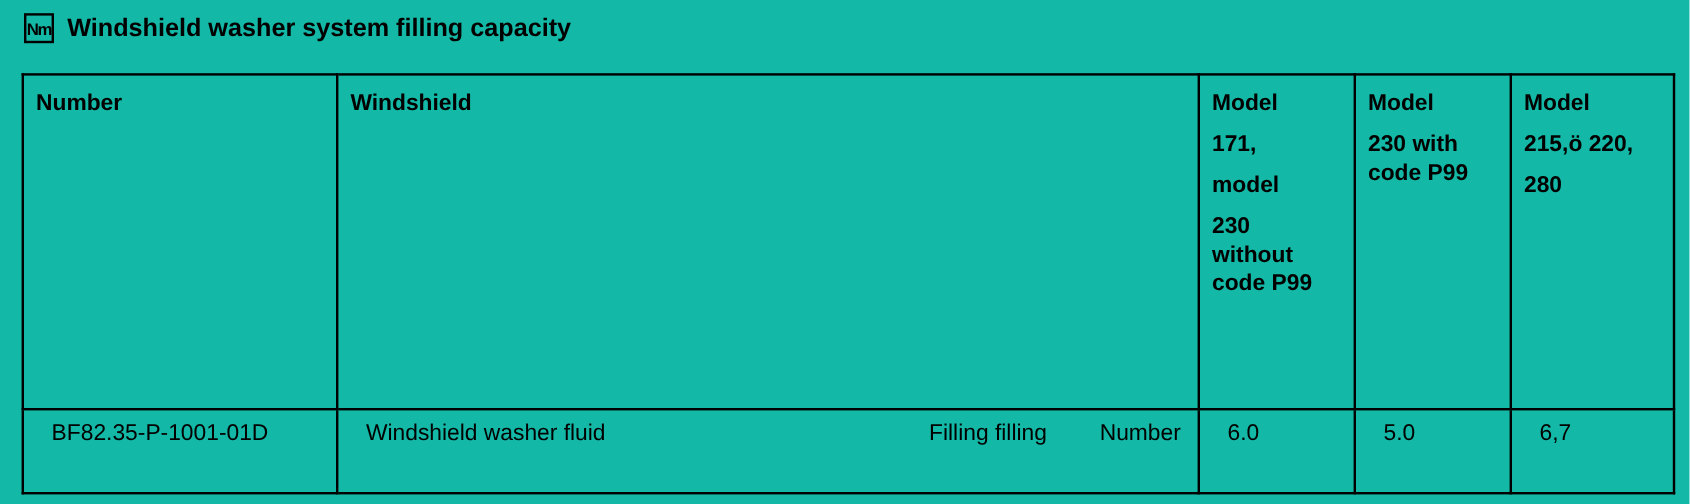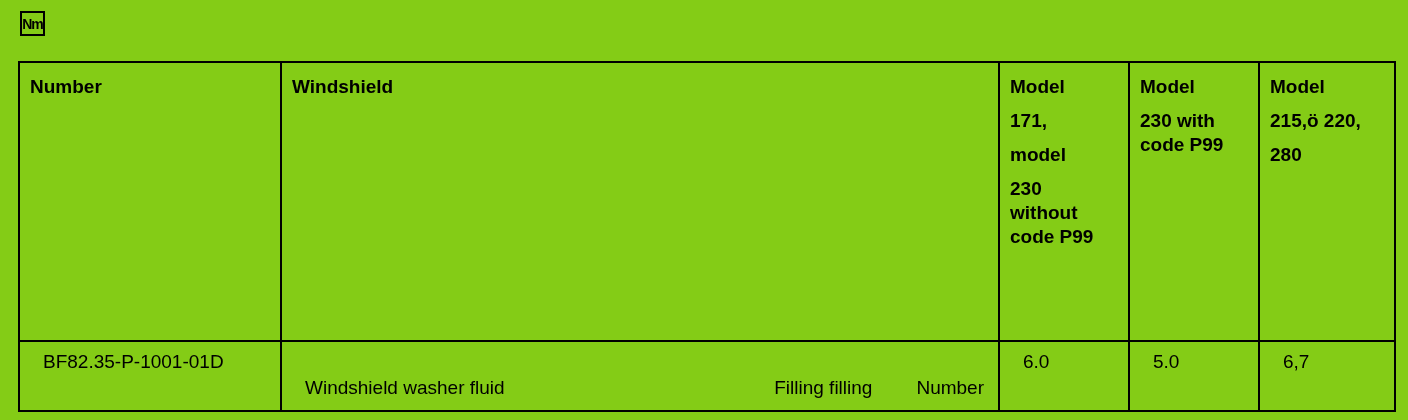--- a/index.html
+++ b/index.html
@@ -6,21 +6,21 @@
     margin: 0;
     padding: 0;
     background: #ffffff;
     color: #000000;
     font-family: "Liberation Sans", sans-serif;
   }
   #page {
     position: relative;
     width: 1408px;
     height: 420px;
-    background: #84cc16;
+    background: #14b8a6;
     overflow: hidden;
     text-decoration: underline;
   }
 
   
   .title-row {
     position: absolute;
     top: 11px;
     left: 20px;
     display: flex;
@@ -79,33 +79,33 @@
     font-weight: normal;
     padding: 9px 14px 0 23px;
   }
   td.cell-number {
     font-size: 16px;
     padding-top: 11px;
   }
   .desig-flex {
     display: flex;
     align-items: flex-end;
-    margin-top: 26px;
   }
   .desig-name { flex: 1 1 auto; }
   .desig-prop { flex: 0 0 auto; }
   .desig-unit { flex: 0 0 auto; margin-left: 44px; }
 </style>
 </head>
 <body>
 
 <div id="page">
 
   <div class="title-row">
     <span class="nm-badge">Nm</span>
+    <span class="doc-title">Windshield washer system filling capacity</span>
   </div>
 
   <table class="cap">
     <colgroup>
       <col style="width:262px">
       <col style="width:718px">
       <col style="width:130px">
       <col style="width:130px">
       <col>
     </colgroup>

